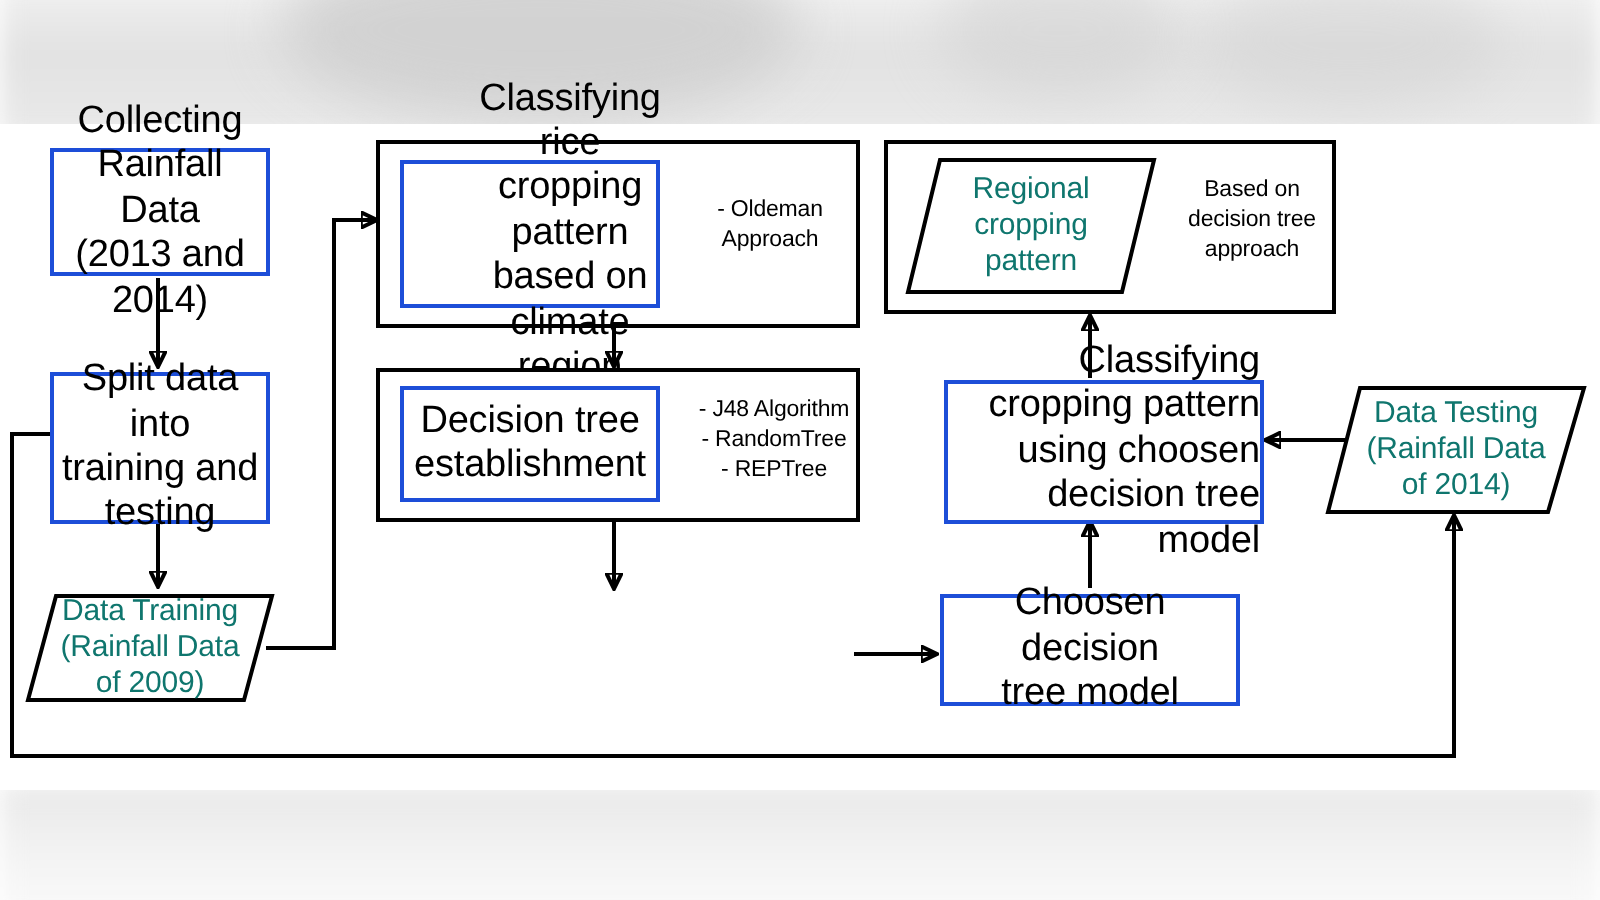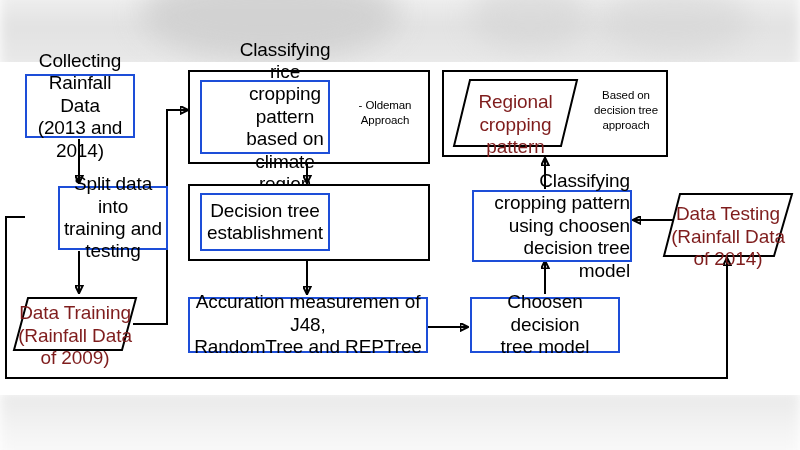--- a/index.html
+++ b/index.html
@@ -78,29 +78,29 @@
     white-space: pre-line;
     letter-spacing: -0.1px;
   }
   .para-wrap {
     position: absolute;
     box-sizing: border-box;
   }
   .para-wrap svg { position: absolute; left: 0; top: 0; }
   .para-label {
     position: absolute;
-    left: 0; top: 12px;
+    left: 0; top: 0;
     width: 100%; height: 100%;
     display: flex;
     align-items: center;
     justify-content: center;
     text-align: center;
-    font-size: 19px;
+    font-size: 15px;
     line-height: 1.18;
-    color: #7f1d1d;
+    color: #0f766e;
     letter-spacing: -0.1px;
   }
   .edges {
     position: absolute;
     left: 0; top: 0;
     width: 800px;
     height: 333px;
     pointer-events: none;
   }
   .edges line, .edges polyline, .edges path {
@@ -149,21 +149,21 @@
 
       <polyline points="25,155 6,155 6,316 727,316 727,196" marker-end="url(#ah)"></polyline>
     </svg>
 
     <div class="node" style="left:25px;top:12px;width:110px;height:64px;">
       <span style="white-space:pre-line;">Collecting
 Rainfall Data
 (2013 and 2014)</span>
     </div>
 
-    <div class="node" style="left:25px;top:124px;width:110px;height:64px;margin-left:33px;">
+    <div class="node" style="left:25px;top:124px;width:110px;height:76px;">
       <span style="white-space:pre-line;">Split data into
 training and
 testing</span>
     </div>
 
     <div class="para-wrap" style="left:12px;top:234px;width:126px;height:56px;">
       <svg width="126" height="56" viewBox="0 0 126 56">
         <polygon points="16,2 124,2 110,54 2,54" fill="#ffffff" stroke="#000" stroke-width="2"></polygon>
       </svg>
       <div class="para-label">
@@ -181,25 +181,24 @@
 region</span>
     </div>
     <div class="note" style="left:341px;top:36px;width:88px;">- Oldeman
   Approach</div>
 
     <div class="group" style="left:188px;top:122px;width:242px;height:77px;"></div>
     <div class="node inner" style="left:200px;top:131px;width:130px;height:58px;">
       <span style="white-space:pre-line;">Decision tree
 establishment</span>
     </div>
-
-    <div class="node" style="left:188px;top:235px;width:240px;height:56px;">
-      <span style="white-space:pre-line;">Accuration measuremen of J48,
-RandomTree and REPTree</span>
-    </div>
+    <div class="note" style="left:341px;top:136px;width:92px;">- J48 Algorithm
+- RandomTree
+- REPTree</div>
+
 
     <div class="node" style="left:470px;top:235px;width:150px;height:56px;">
       <span style="white-space:pre-line;">Choosen decision
 tree model</span>
     </div>
 
     <div class="node" style="left:472px;top:128px;width:160px;height:72px;">
       <span style="white-space:pre-line;text-align:right;">Classifying
 cropping pattern
 using choosen

